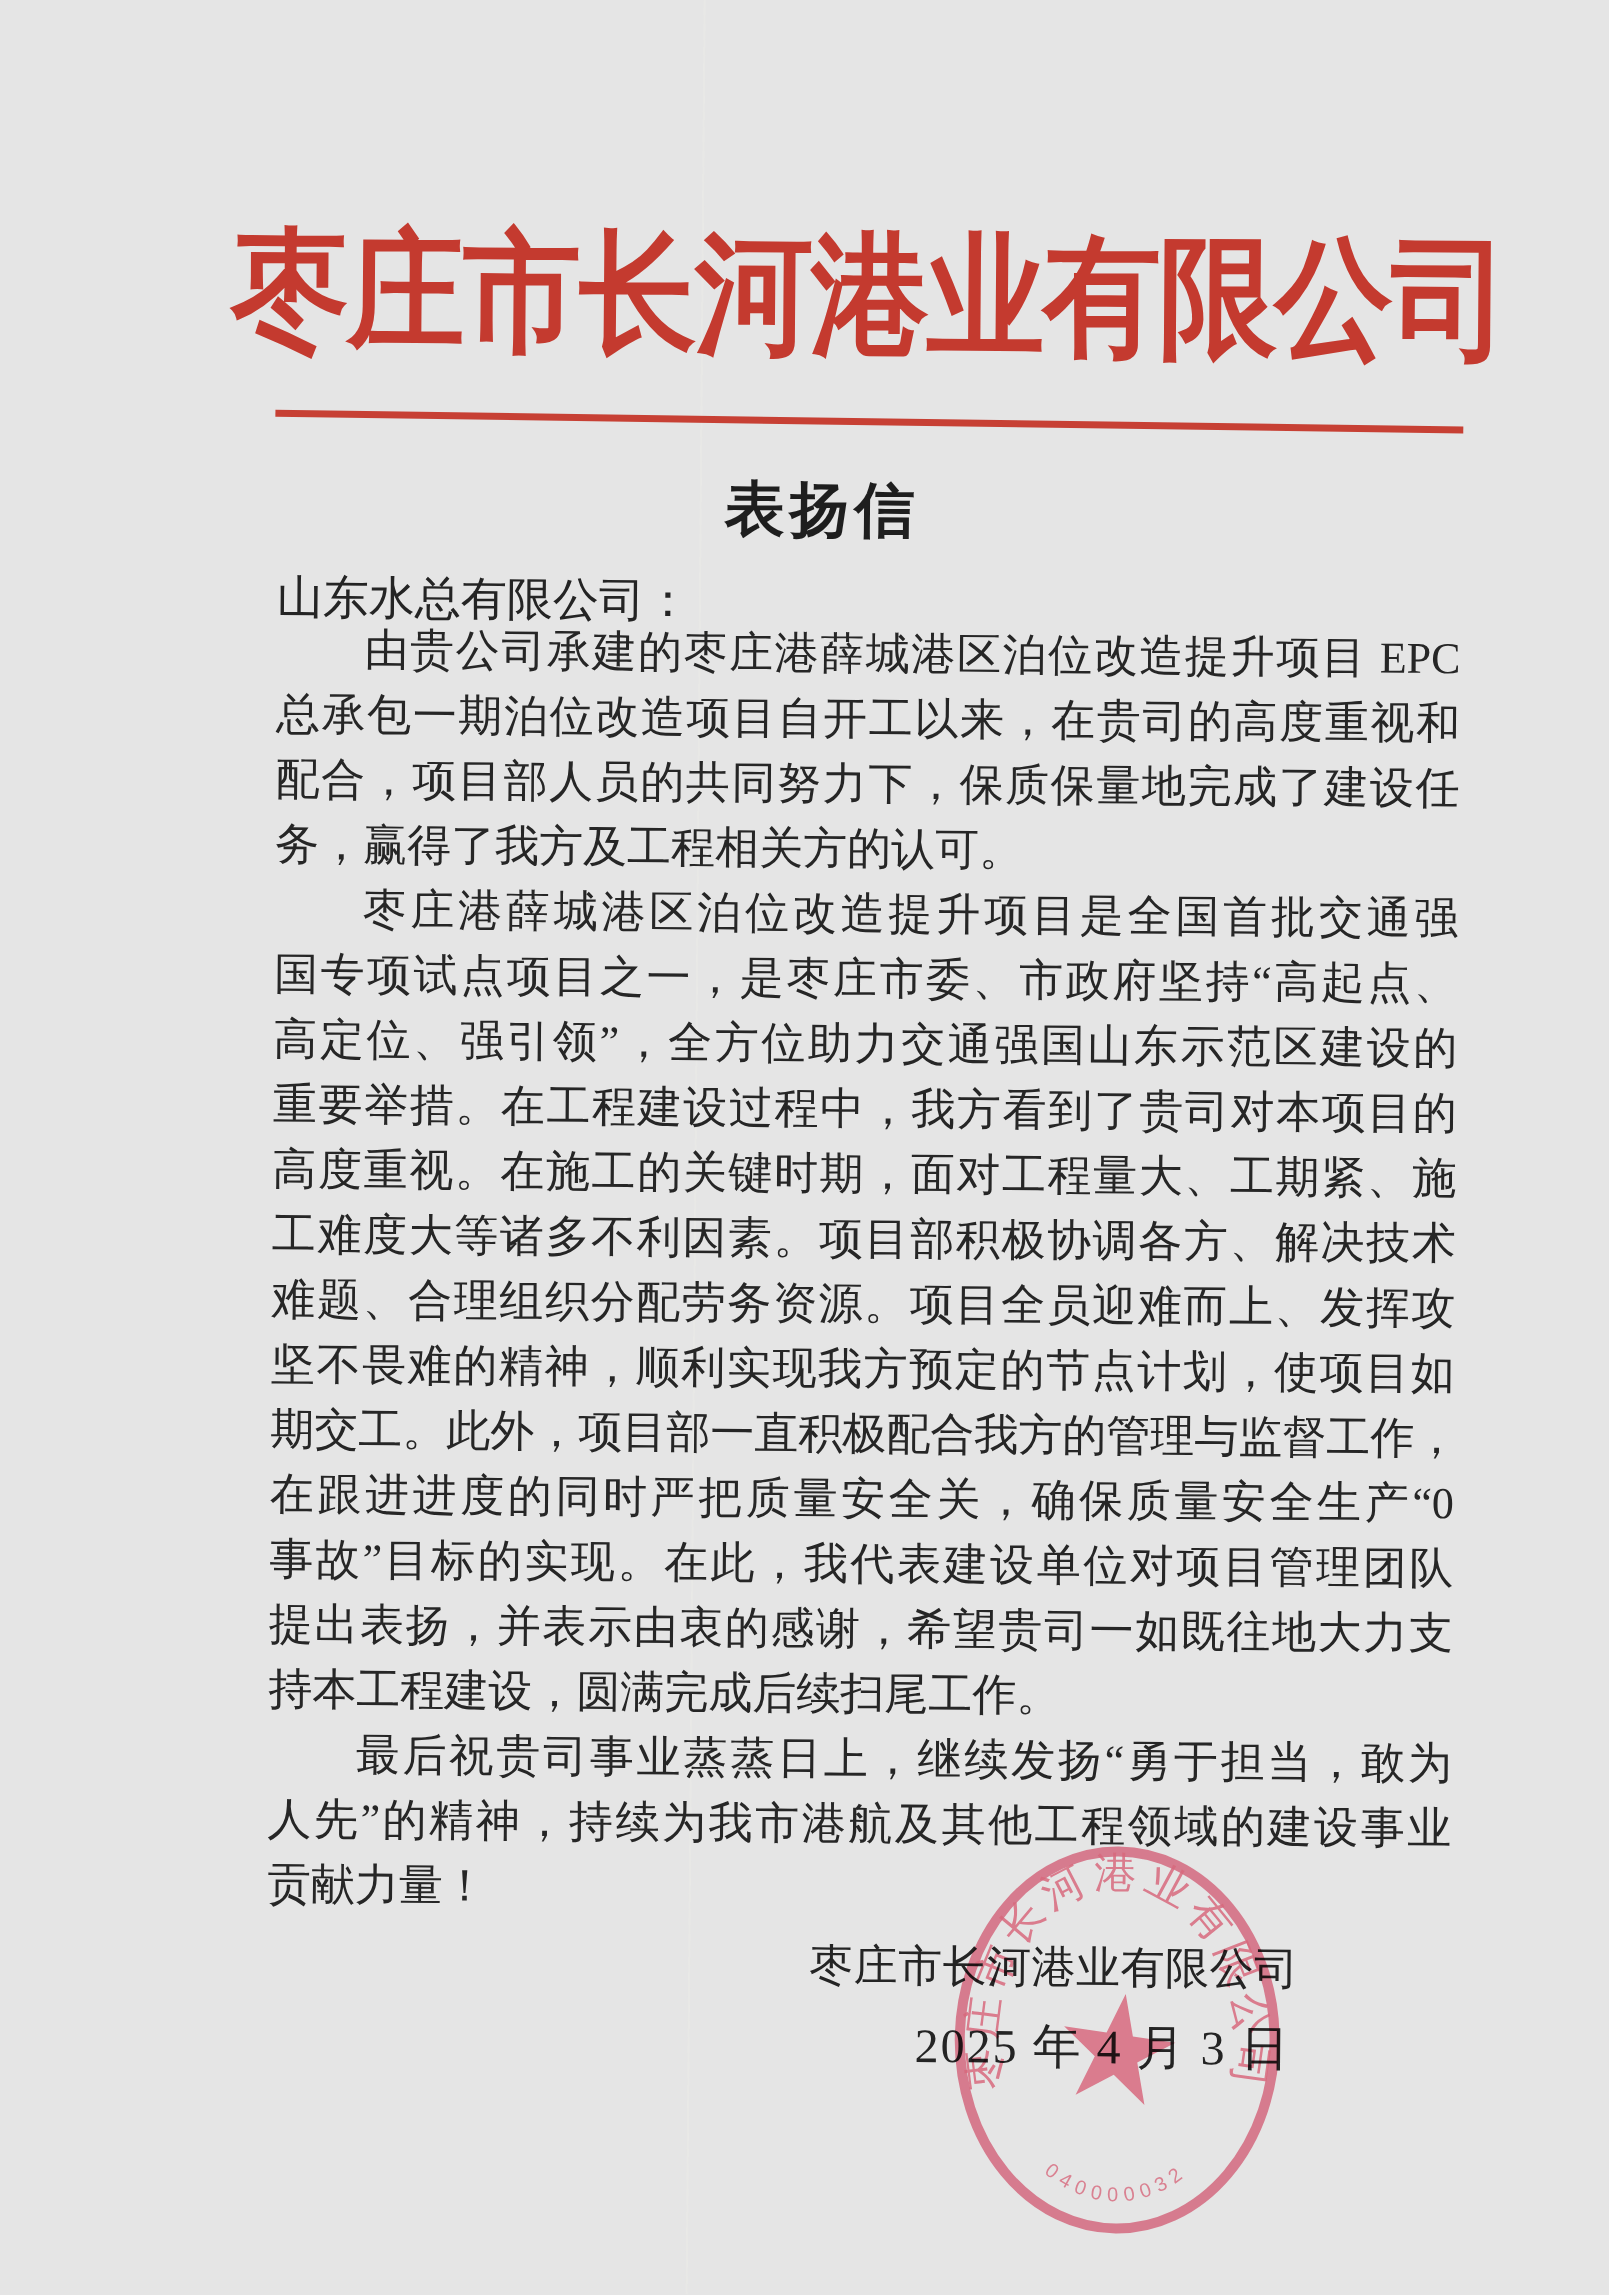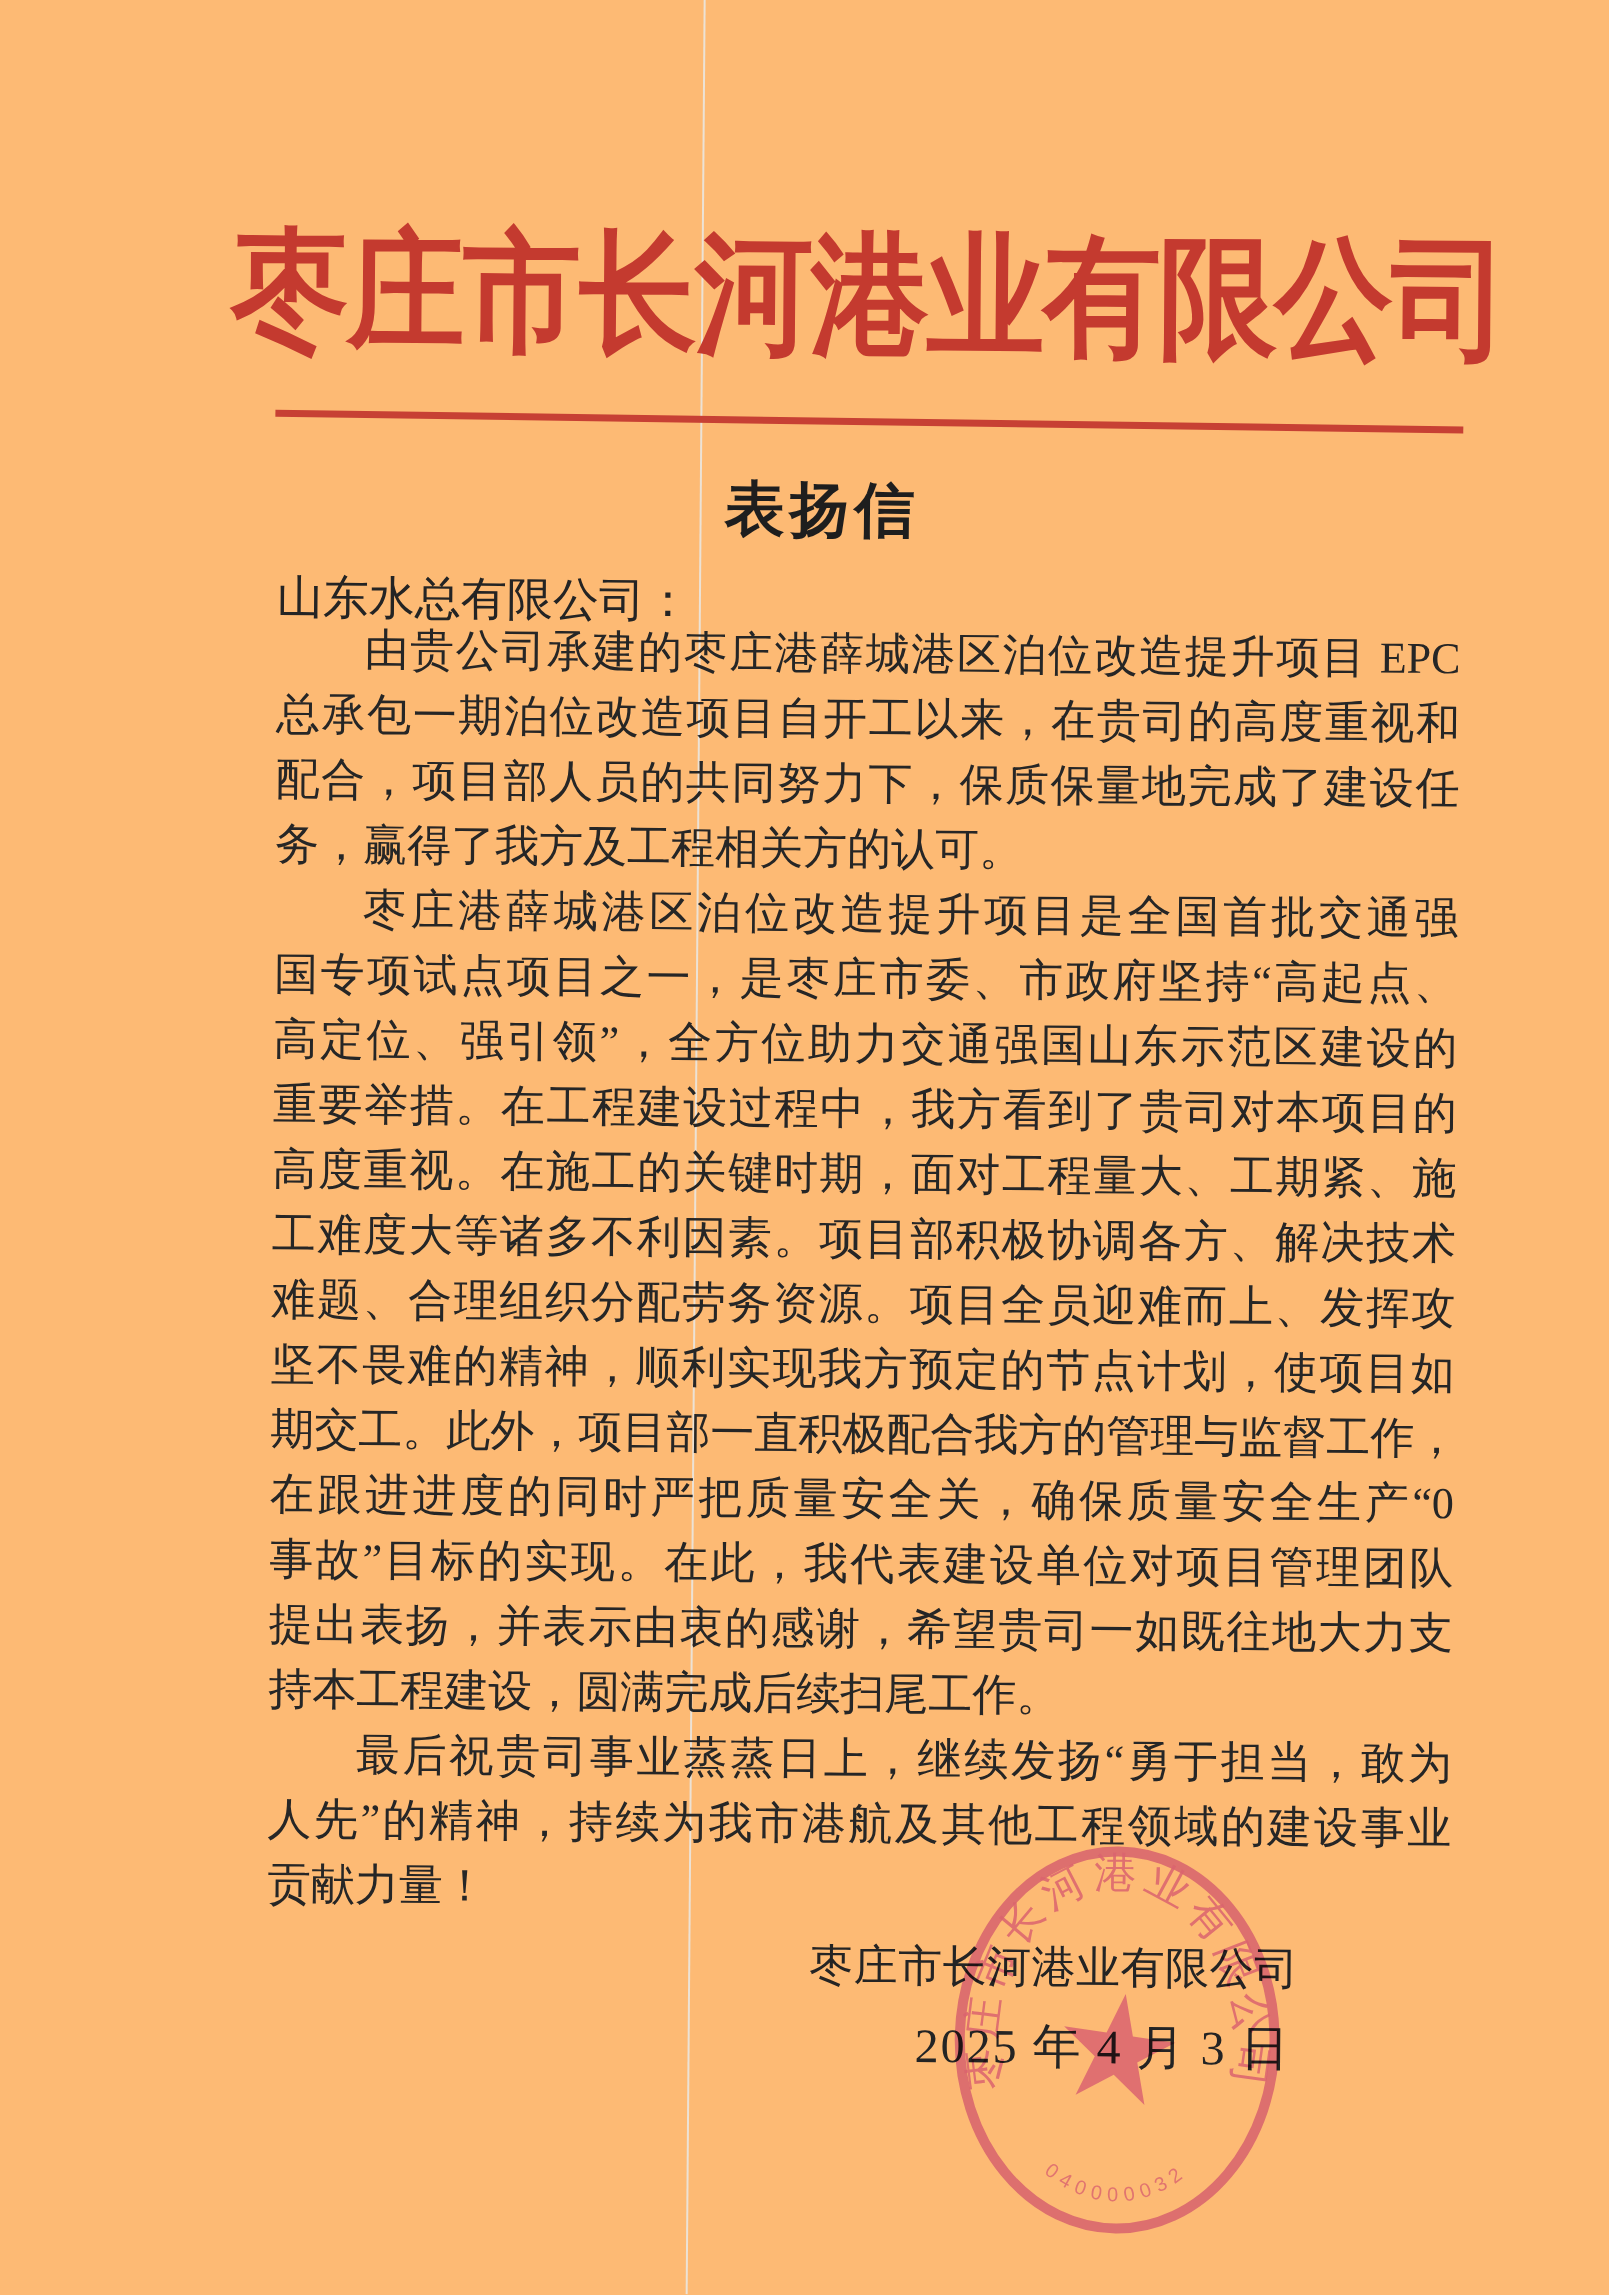--- a/index.html
+++ b/index.html
@@ -1,19 +1,19 @@
 <!DOCTYPE html>
 <html style="font-size:8px"><head>
 <meta charset="utf-8">
 <style>
   html,body{margin:0;padding:0;background:#ffffff;}
   .sheet{
     position:relative;
     width:1610px;height:2295px;
-    background:#fdba74;
+    background:#e5e5e5;
     overflow:hidden;
     font-family:"Liberation Serif","DejaVu Serif",serif;
     color:#262626;
   }
   .skew{
     position:absolute;left:0;top:0;width:100%;height:100%;
     transform:rotate(0.45deg);
     transform-origin:802px 1103px;
   }
   .scan-artifact{

